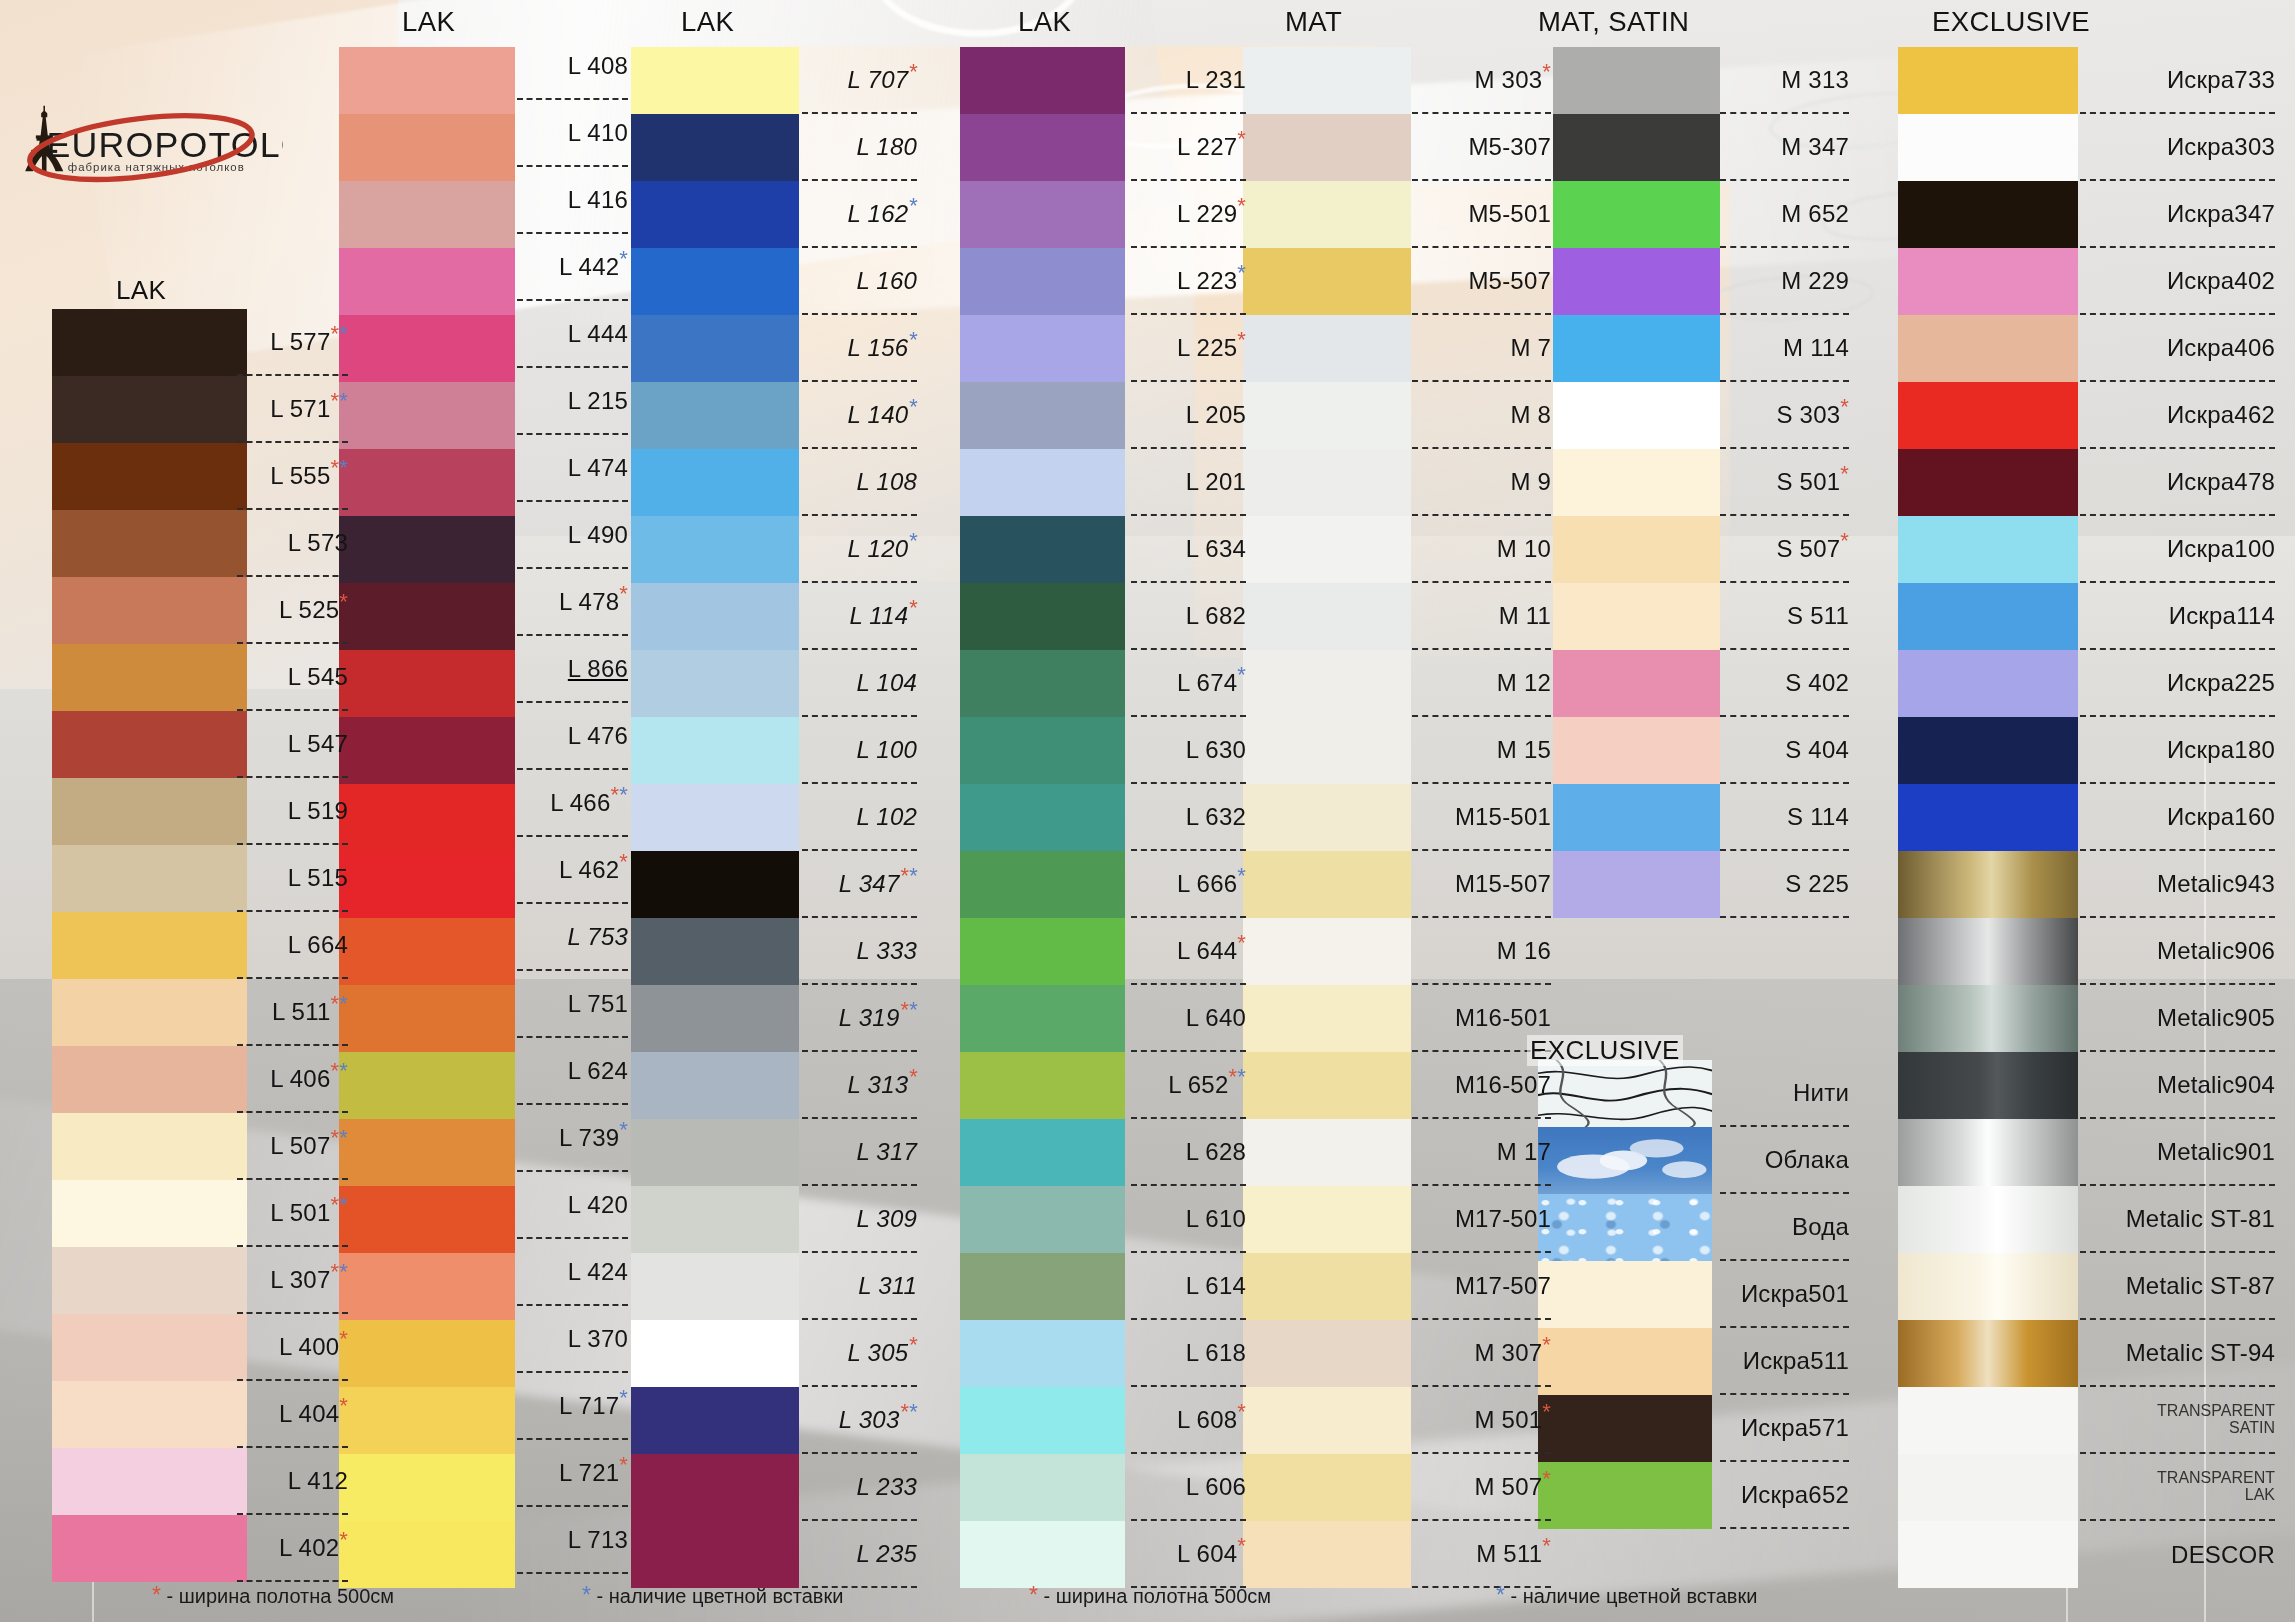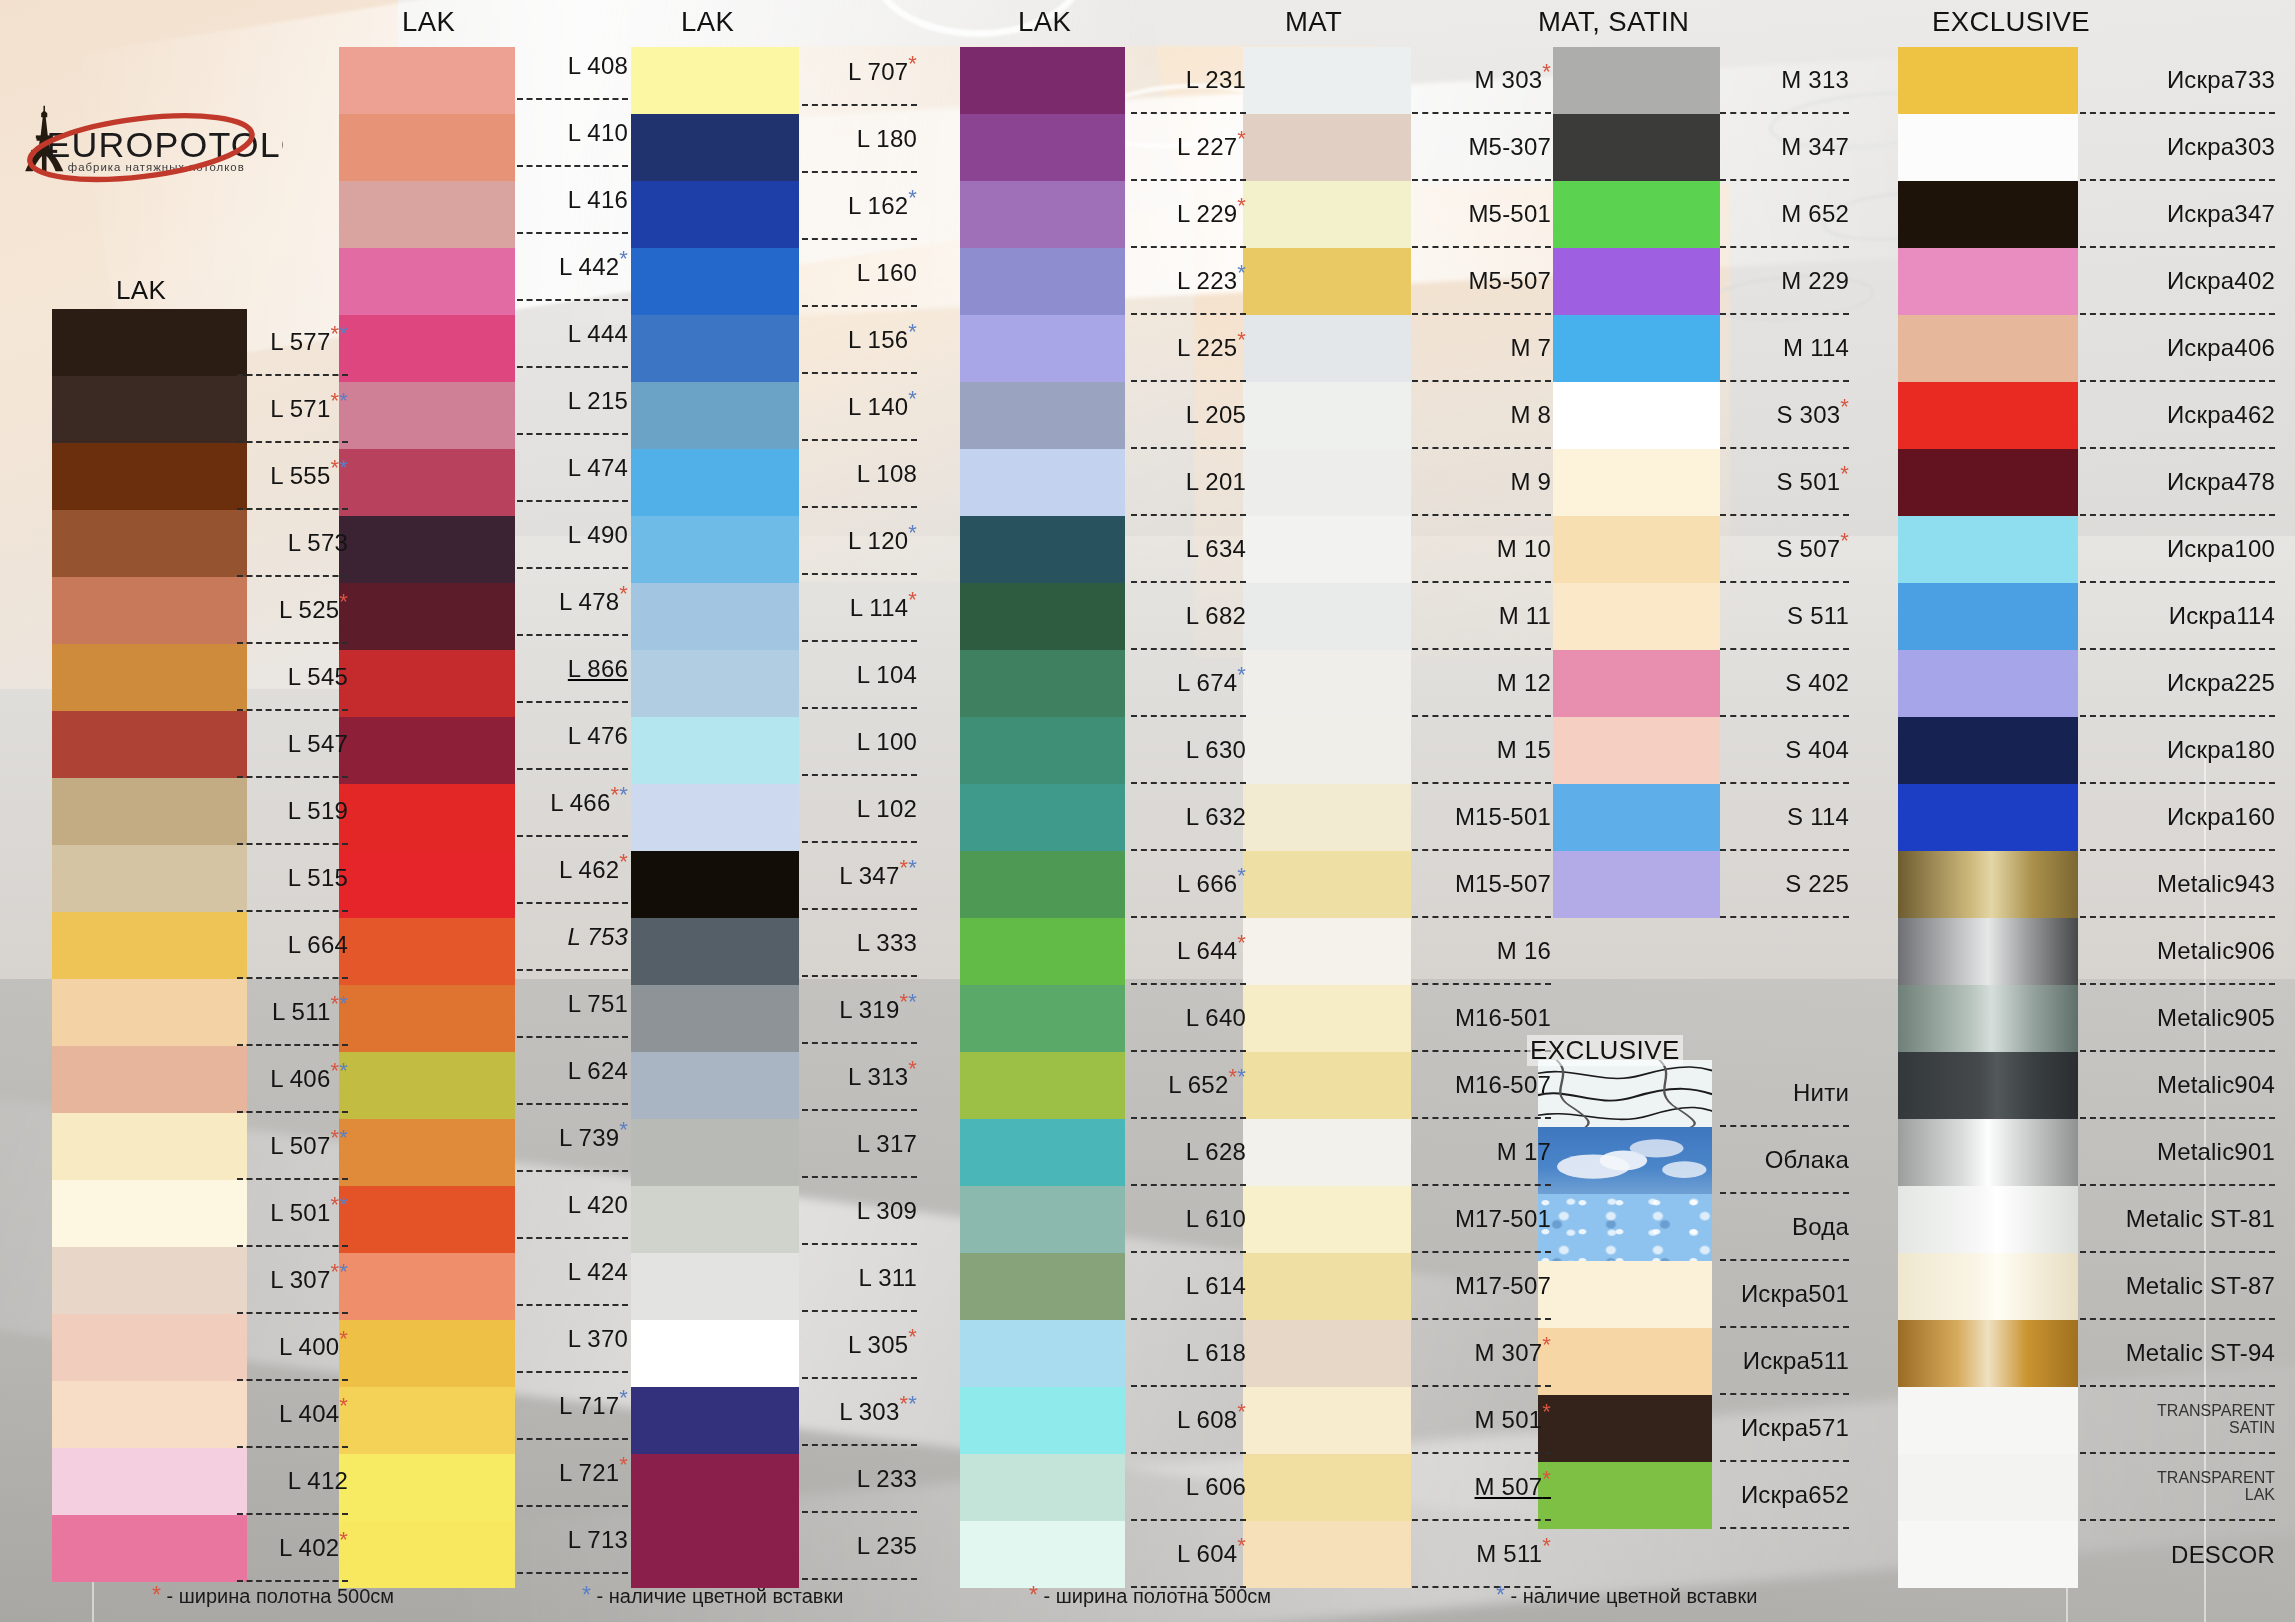--- a/index.html
+++ b/index.html
@@ -331,21 +331,21 @@
       <div class="sw" title="L 319" style="height: 67px; background: rgb(142, 147, 151);"></div>
       <div class="sw" title="L 313" style="height: 67px; background: rgb(170, 181, 196);"></div>
       <div class="sw" title="L 317" style="height: 67px; background: rgb(183, 186, 181);"></div>
       <div class="sw" title="L 309" style="height: 67px; background: rgb(208, 210, 204);"></div>
       <div class="sw" title="L 311" style="height: 67px; background: rgb(227, 227, 225);"></div>
       <div class="sw" title="L 305" style="height: 67px; background: rgb(255, 255, 255);"></div>
       <div class="sw" title="L 303" style="height: 67px; background: rgb(51, 48, 124);"></div>
       <div class="sw" title="L 233" style="height: 67px; background: rgb(138, 31, 76);"></div>
       <div class="sw" title="L 235" style="height: 67px; background: rgb(138, 31, 76);"></div>
     </div>
-    <div class="labels" style="left: 802px; top: 39px; width: 115px;">
+    <div class="labels" style="left: 802px; top: 47px; width: 115px; font-style: italic;">
       <div class="lab r" style="height: 67px;">
         <span class="t">L 707<span><span class="st1">*</span></span></span>
       </div>
       <div class="lab r" style="height: 67px;">
         <span class="t">L 180</span>
       </div>
       <div class="lab r" style="height: 67px;">
         <span class="t">L 162<span><span class="st2">*</span></span></span>
       </div>
       <div class="lab r" style="height: 67px;">
@@ -587,21 +587,21 @@
       </div>
       <div class="lab r" style="height: 67px;">
         <span class="t">M17-507</span>
       </div>
       <div class="lab r" style="height: 67px;">
         <span class="t">M 307<span><span class="st1">*</span></span></span>
       </div>
       <div class="lab r" style="height: 67px;">
         <span class="t">M 501<span><span class="st1">*</span></span></span>
       </div>
-      <div class="lab r" style="height: 67px; text-decoration: underline;">
+      <div class="lab r" style="height: 67px;">
         <span class="t">M 507<span><span class="st1">*</span></span></span>
       </div>
       <div class="lab r" style="height: 67px;">
         <span class="t">M 511<span><span class="st1">*</span></span></span>
       </div>
     </div>
     <div class="palette" style="left: 1553px; top: 47px; width: 167px;">
       <div class="sw tx-coarse" title="M 313" style="height: 67px; background: rgb(173, 174, 171);"></div>
       <div class="sw tx-coarse" title="M 347" style="height: 67px; background: rgb(59, 60, 58);"></div>
       <div class="sw tx-coarse" title="M 652" style="height: 67px; background: rgb(92, 211, 80);"></div>

